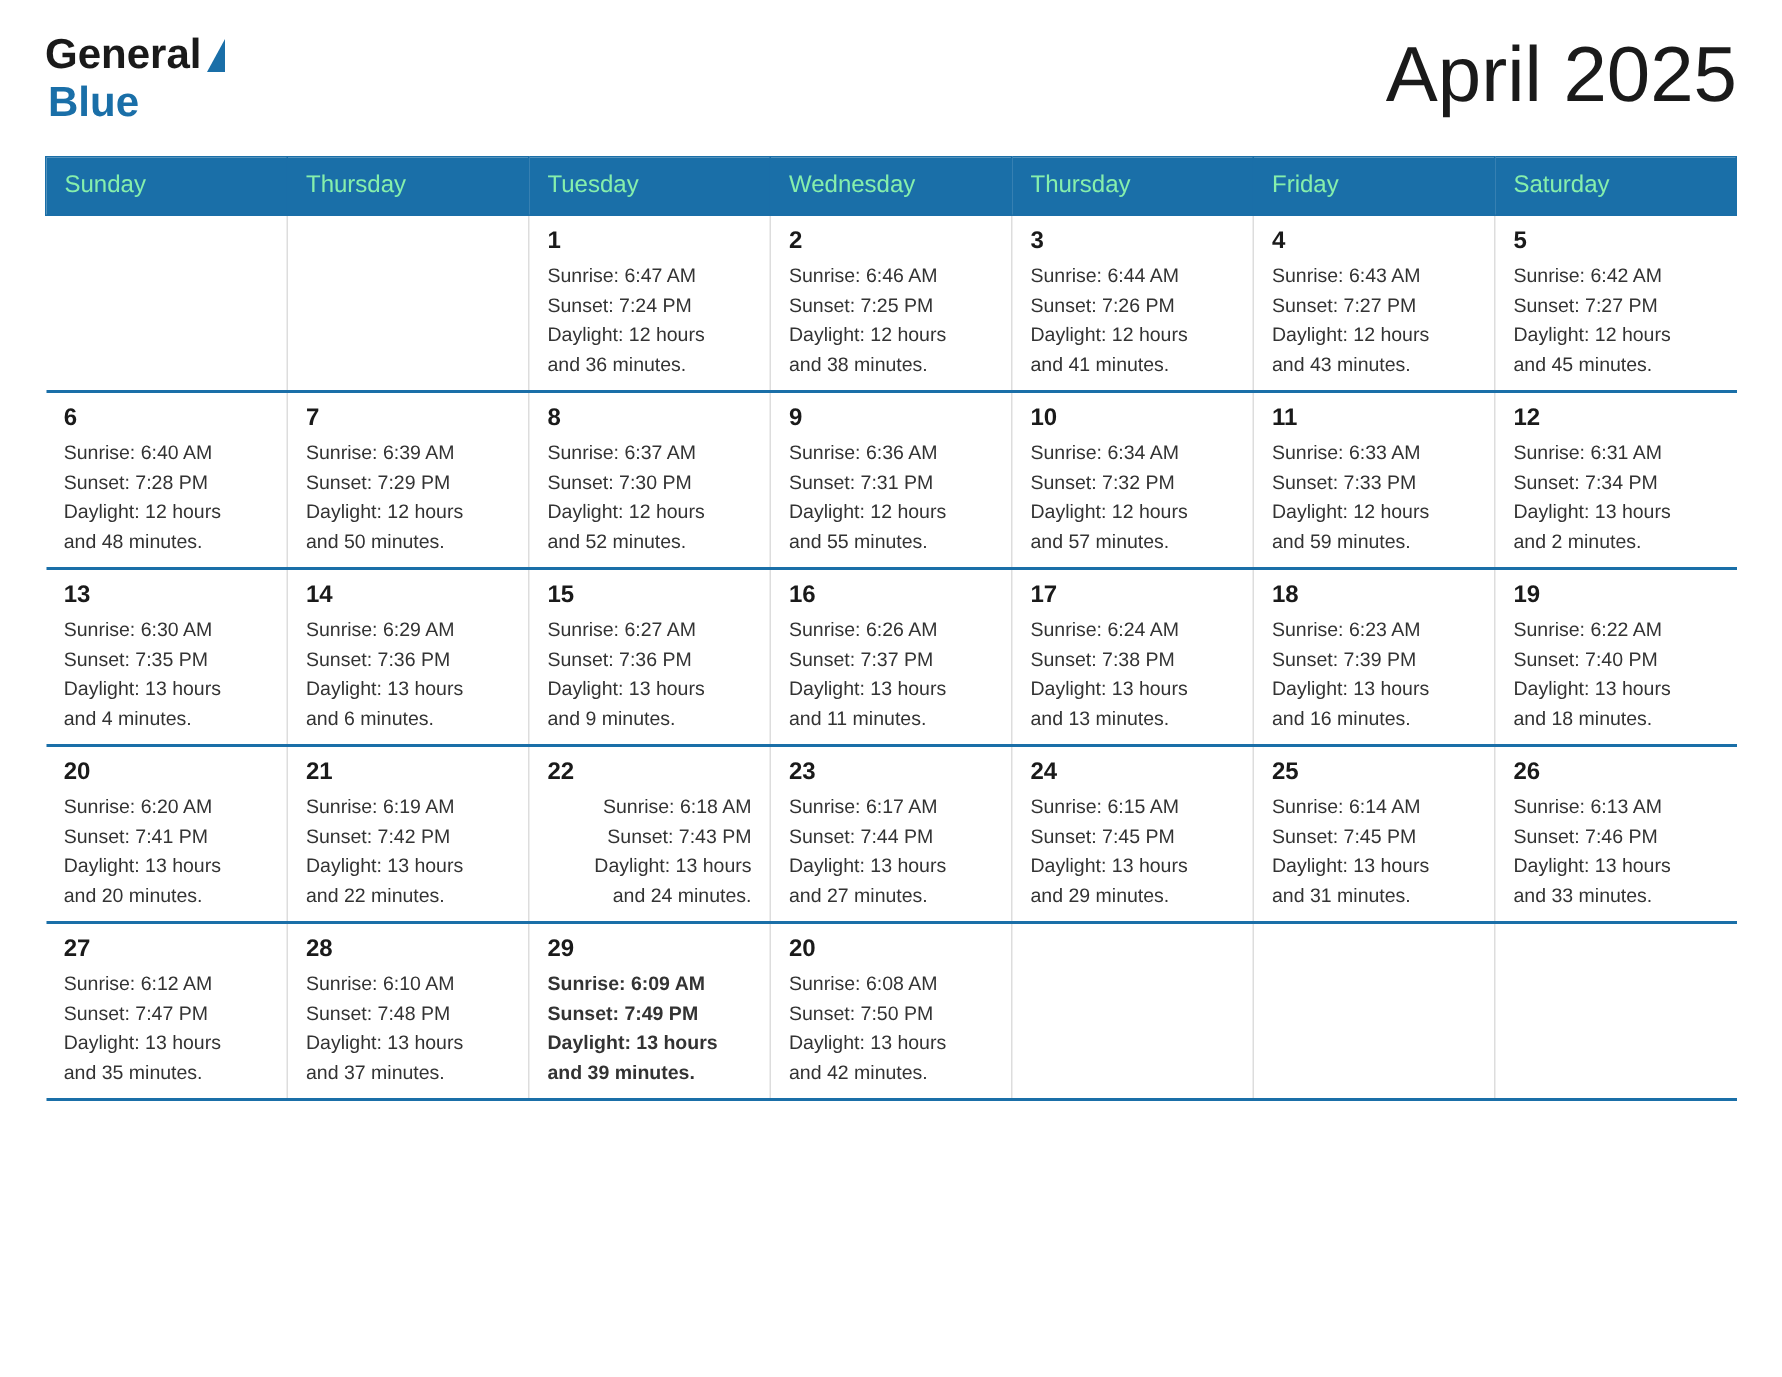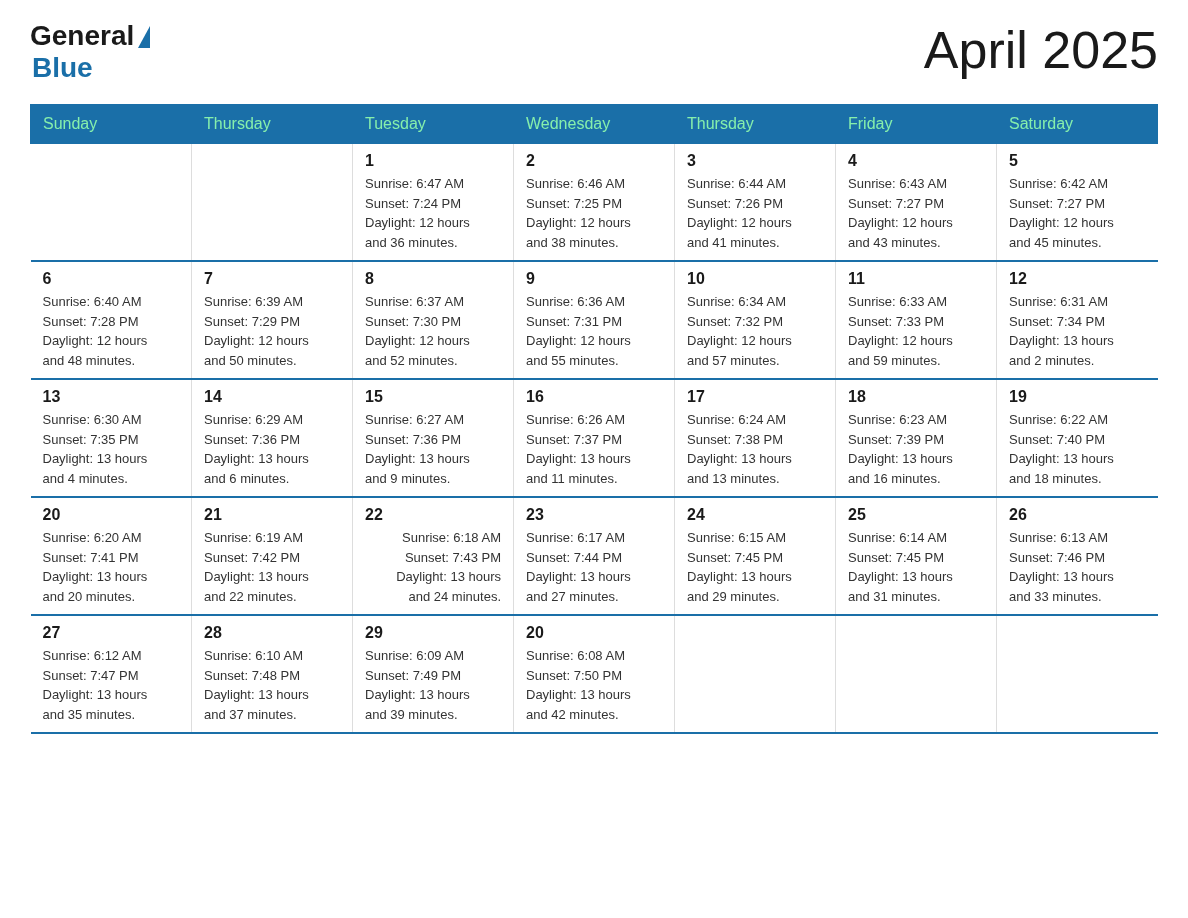--- a/index.html
+++ b/index.html
@@ -334,21 +334,21 @@
         </td>
         <td>
           <span class="day-number">28</span>
           <div class="day-info" style="white-space: pre-line;">Sunrise: 6:10 AM
 Sunset: 7:48 PM
 Daylight: 13 hours
 and 37 minutes.</div>
         </td>
         <td>
           <span class="day-number">29</span>
-          <div class="day-info" style="white-space: pre-line;">Sunrise: 6:09 AM
+          <div class="day-info" style="white-space: pre-line; font-weight: bold;">Sunrise: 6:09 AM
 Sunset: 7:49 PM
 Daylight: 13 hours
 and 39 minutes.</div>
         </td>
         <td>
           <span class="day-number">20</span>
           <div class="day-info" style="white-space: pre-line;">Sunrise: 6:08 AM
 Sunset: 7:50 PM
 Daylight: 13 hours
 and 42 minutes.</div>

